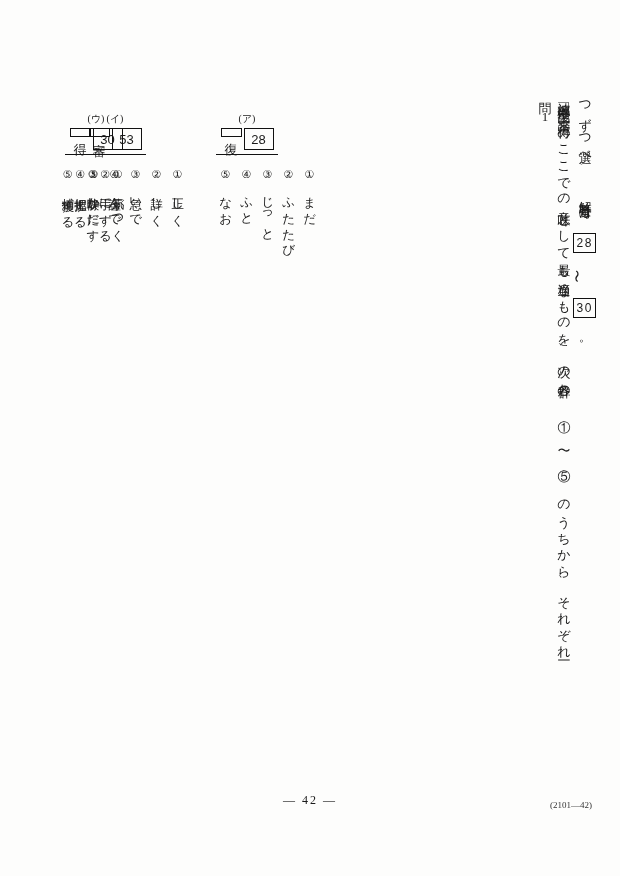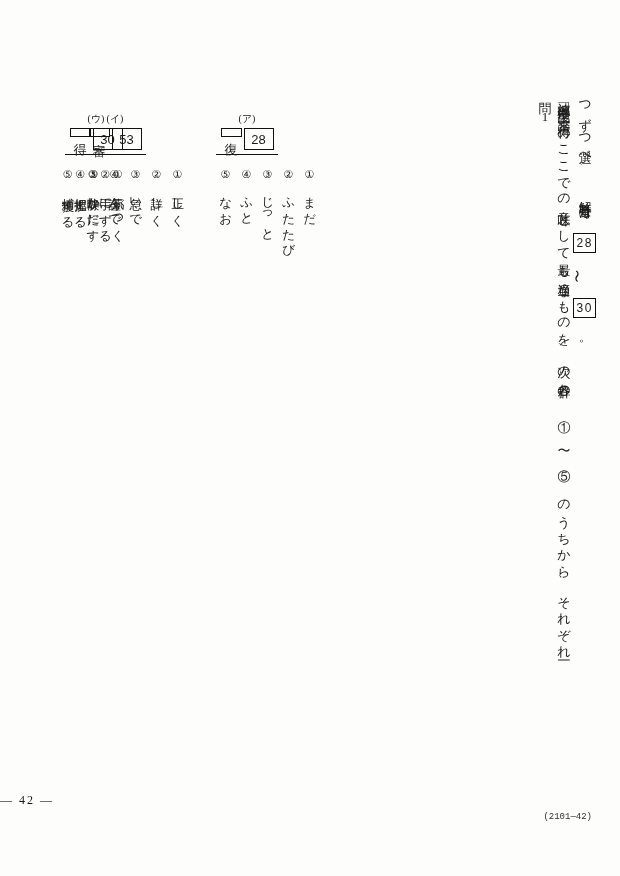--- a/index.html
+++ b/index.html
@@ -138,31 +138,31 @@
     letter-spacing: 1.5px;
     line-height: 1;
   }
 
   
   .page-number {
     position: absolute;
     left: 0;
     right: 0;
     bottom: 68px;
-    text-align: left;
+    text-align: center;
     font-size: 12px;
     font-family: "Liberation Serif", serif;
     letter-spacing: 2px;
   }
   .form-code {
     position: absolute;
     right: 28px;
-    bottom: 54px;
+    bottom: 66px;
     font-size: 9px;
-    font-family: Liberation Mono, monospace;
+    font-family: Liberation Serif, serif;
     color: #333;
     margin-left: 20px;
   }
 </style>
 </head>
 <body>
 
 <div class="page">
 
   <div class="stem-wrap">

